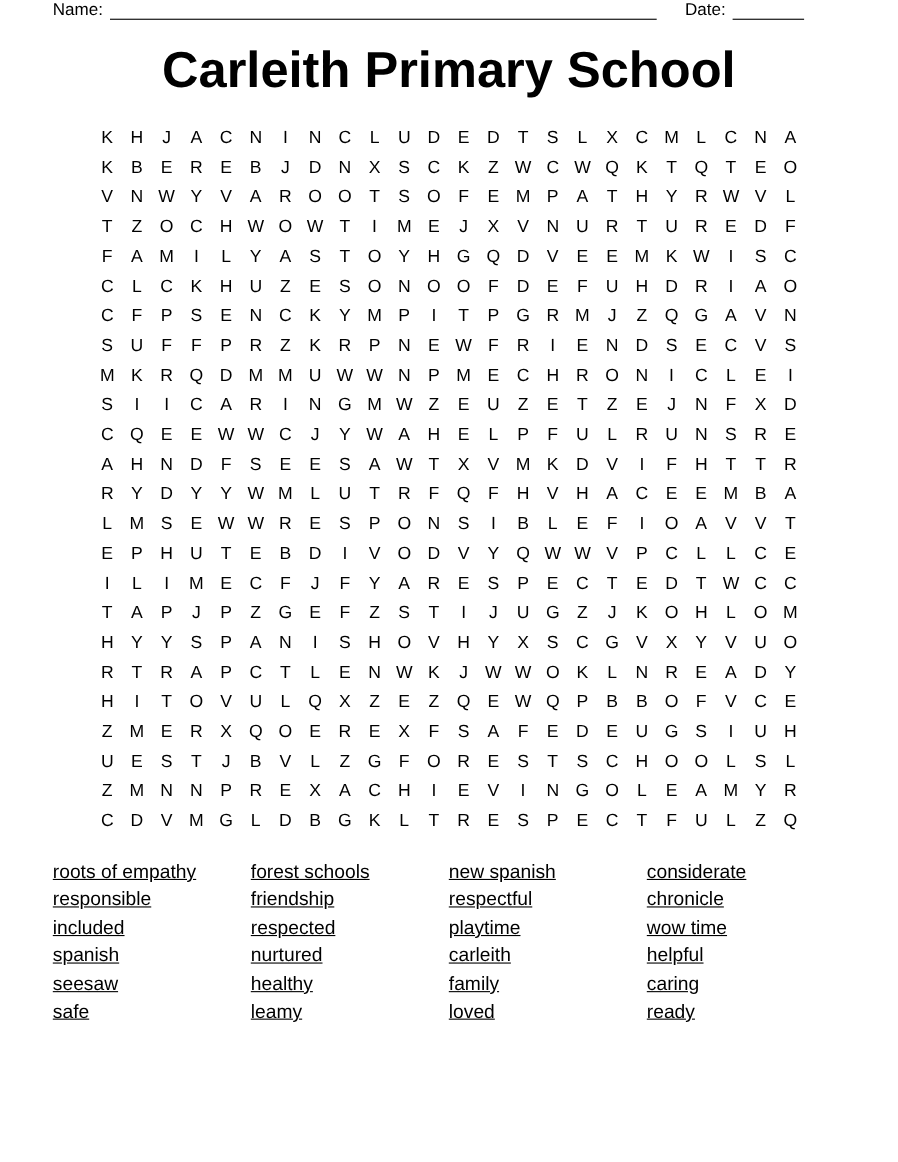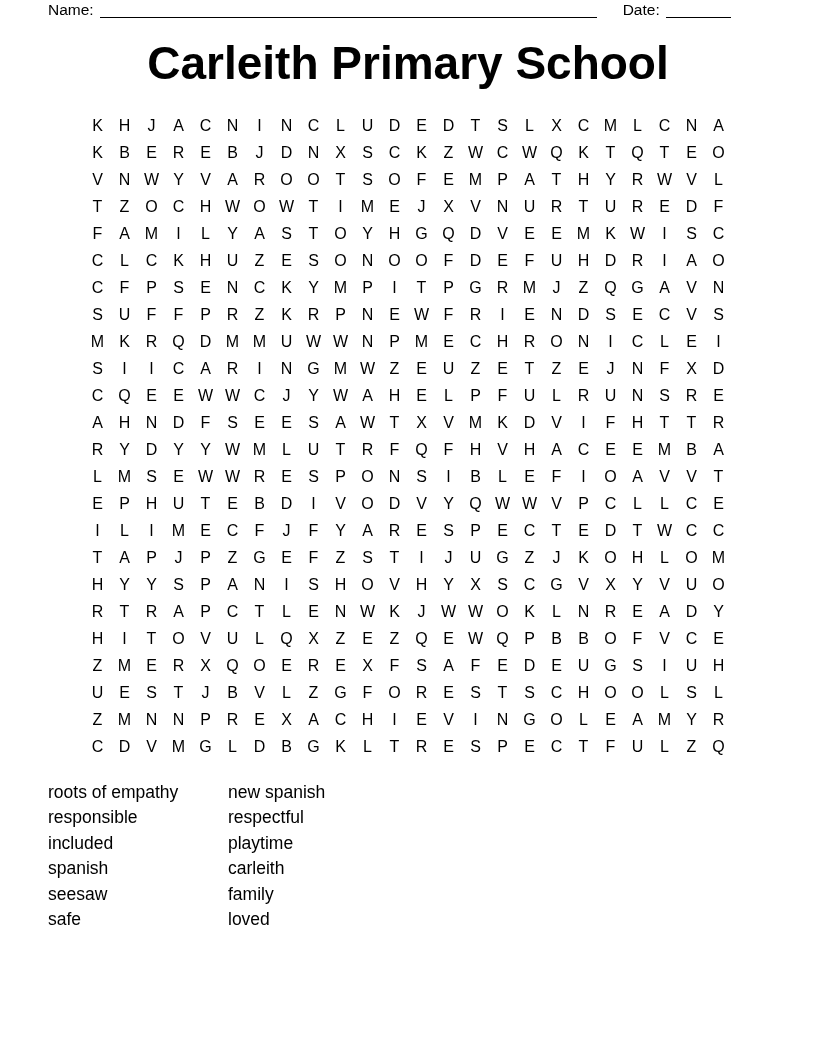--- a/index.html
+++ b/index.html
@@ -60,21 +60,21 @@
   }
 
   
   .words {
     position: absolute;
     top: 780px;
     left: 48px;
     right: 20px;
     display: flex;
   }
-  .word-col { width: 180px; }
+  .word-col { width: 180px; text-decoration: underline; }
   .word-col:last-child { width: auto; }
   .word-item {
     font-size: 17.5px;
     line-height: 25.4px;
     white-space: nowrap;
   }
 </style>
 </head>
 <body>
 
@@ -719,22 +719,38 @@
   <div class="words" id="wordlist">
       <div class="word-col">
         <div class="word-item">roots of empathy</div>
         <div class="word-item">responsible</div>
         <div class="word-item">included</div>
         <div class="word-item">spanish</div>
         <div class="word-item">seesaw</div>
         <div class="word-item">safe</div>
       </div>
       <div class="word-col">
+        <div class="word-item">forest schools</div>
+        <div class="word-item">friendship</div>
+        <div class="word-item">respected</div>
+        <div class="word-item">nurtured</div>
+        <div class="word-item">healthy</div>
+        <div class="word-item">leamy</div>
+      </div>
+      <div class="word-col">
         <div class="word-item">new spanish</div>
         <div class="word-item">respectful</div>
         <div class="word-item">playtime</div>
         <div class="word-item">carleith</div>
         <div class="word-item">family</div>
         <div class="word-item">loved</div>
       </div>
+      <div class="word-col">
+        <div class="word-item">considerate</div>
+        <div class="word-item">chronicle</div>
+        <div class="word-item">wow time</div>
+        <div class="word-item">helpful</div>
+        <div class="word-item">caring</div>
+        <div class="word-item">ready</div>
+      </div>
     </div>
 
 </div>
 
 </body></html>

